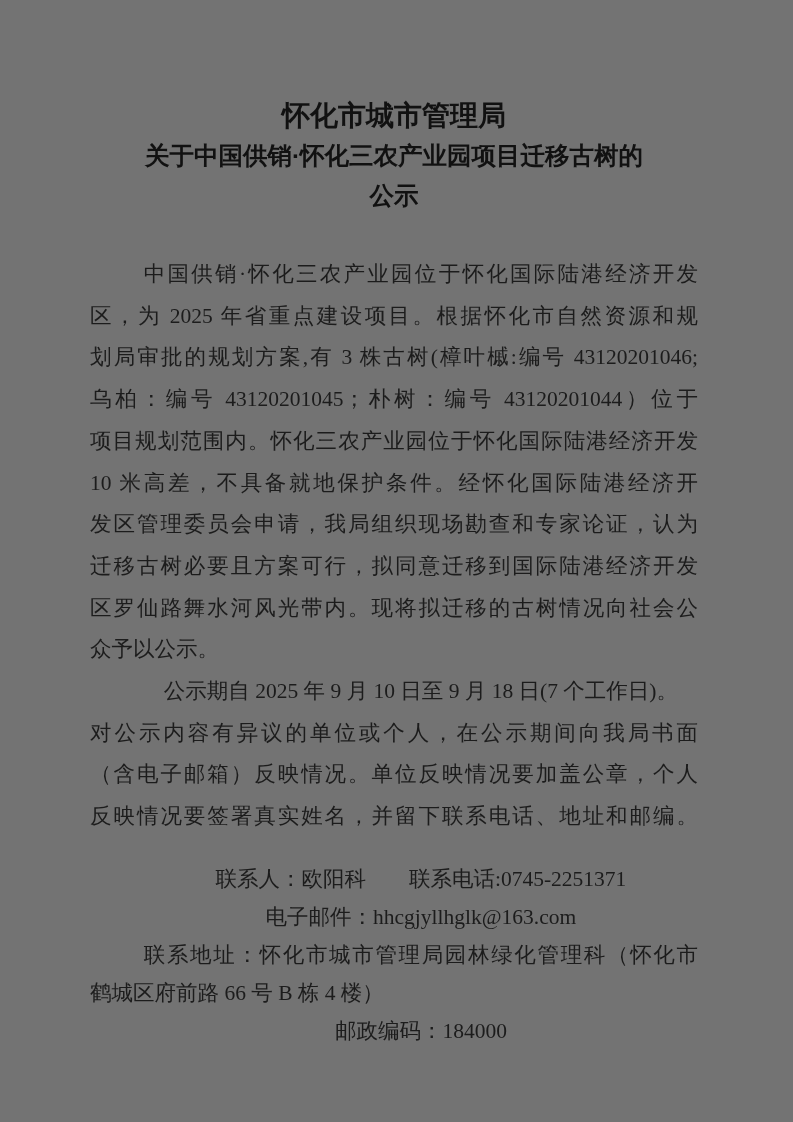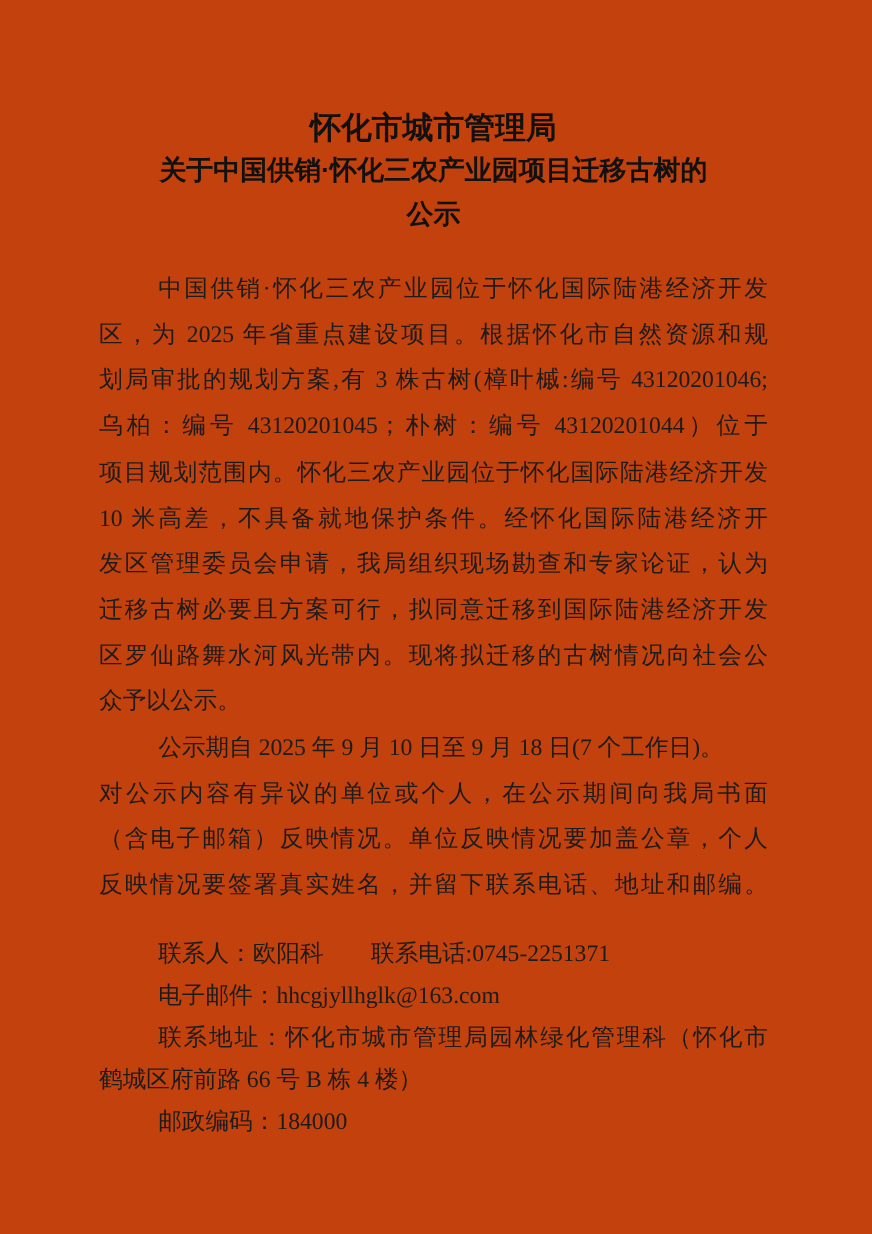--- a/index.html
+++ b/index.html
@@ -4,21 +4,21 @@
 <style>
   html, body {
     margin: 0;
     padding: 0;
     background: #ffffff;
   }
   .page {
     position: relative;
     width: 793px;
     height: 1122px;
-    background: #c2410c;
+    background: #737373;
     color: #161616;
     overflow: hidden;
     font-family: "Liberation Serif", serif;
   }
   .content {
     position: absolute;
     left: 90px;
     top: 96px;
     width: 608px;
   }
@@ -34,36 +34,37 @@
   .title-subject {
     margin: 0;
     font-family: "Liberation Sans", sans-serif;
     font-weight: 700;
     font-size: 24.5px;
     line-height: 40px;
     text-align: center;
     color: #111111;
   }
   .body-block {
-    margin-top: 26px;
+    margin-top: 38px;
     font-size: 21.5px;
     line-height: 41.7px;
     color: #1c1c1c;
   }
   .contact-block {
     margin-top: 22px;
     font-size: 21.5px;
     line-height: 38px;
     color: #1c1c1c;
   }
   .line {
     white-space: normal;
   }
   .line.indent {
     text-indent: 2.5em;
+    text-align: center;
   }
   .line.justify {
     text-align: justify;
     text-align-last: justify;
   }
 </style>
 </head>
 <body>
 
 <div class="page">

